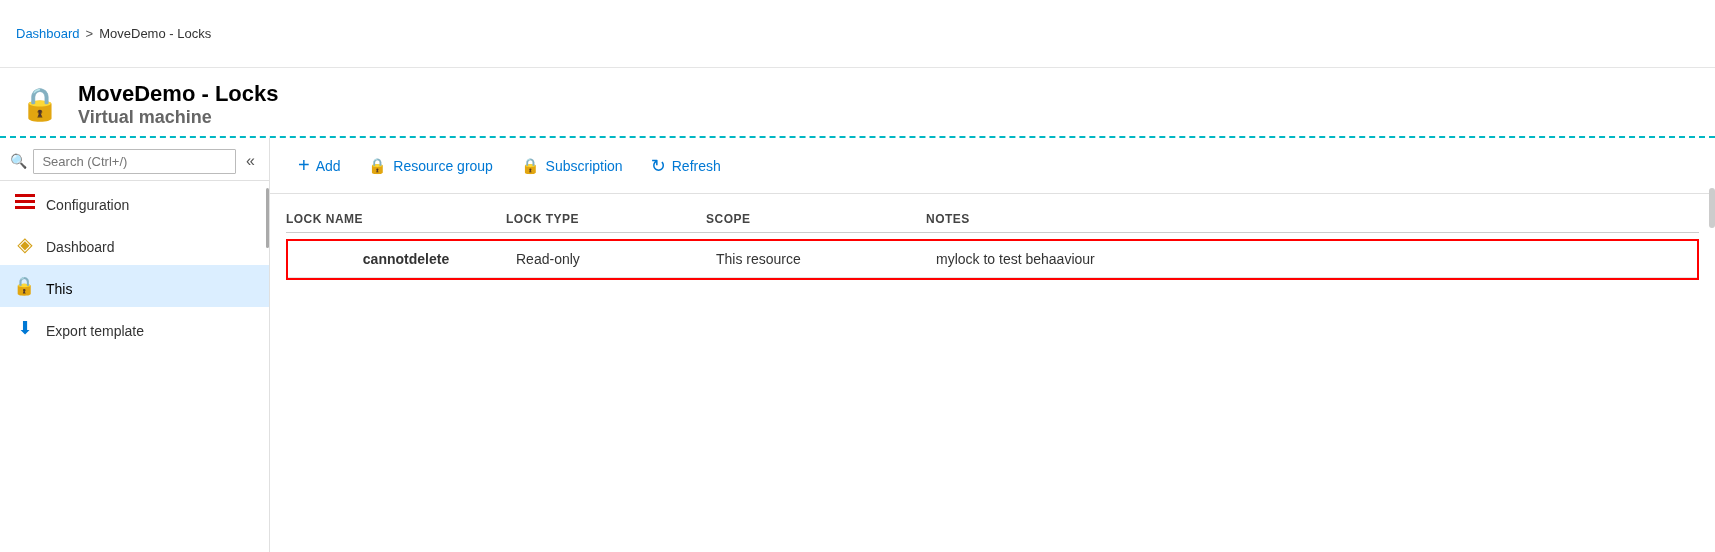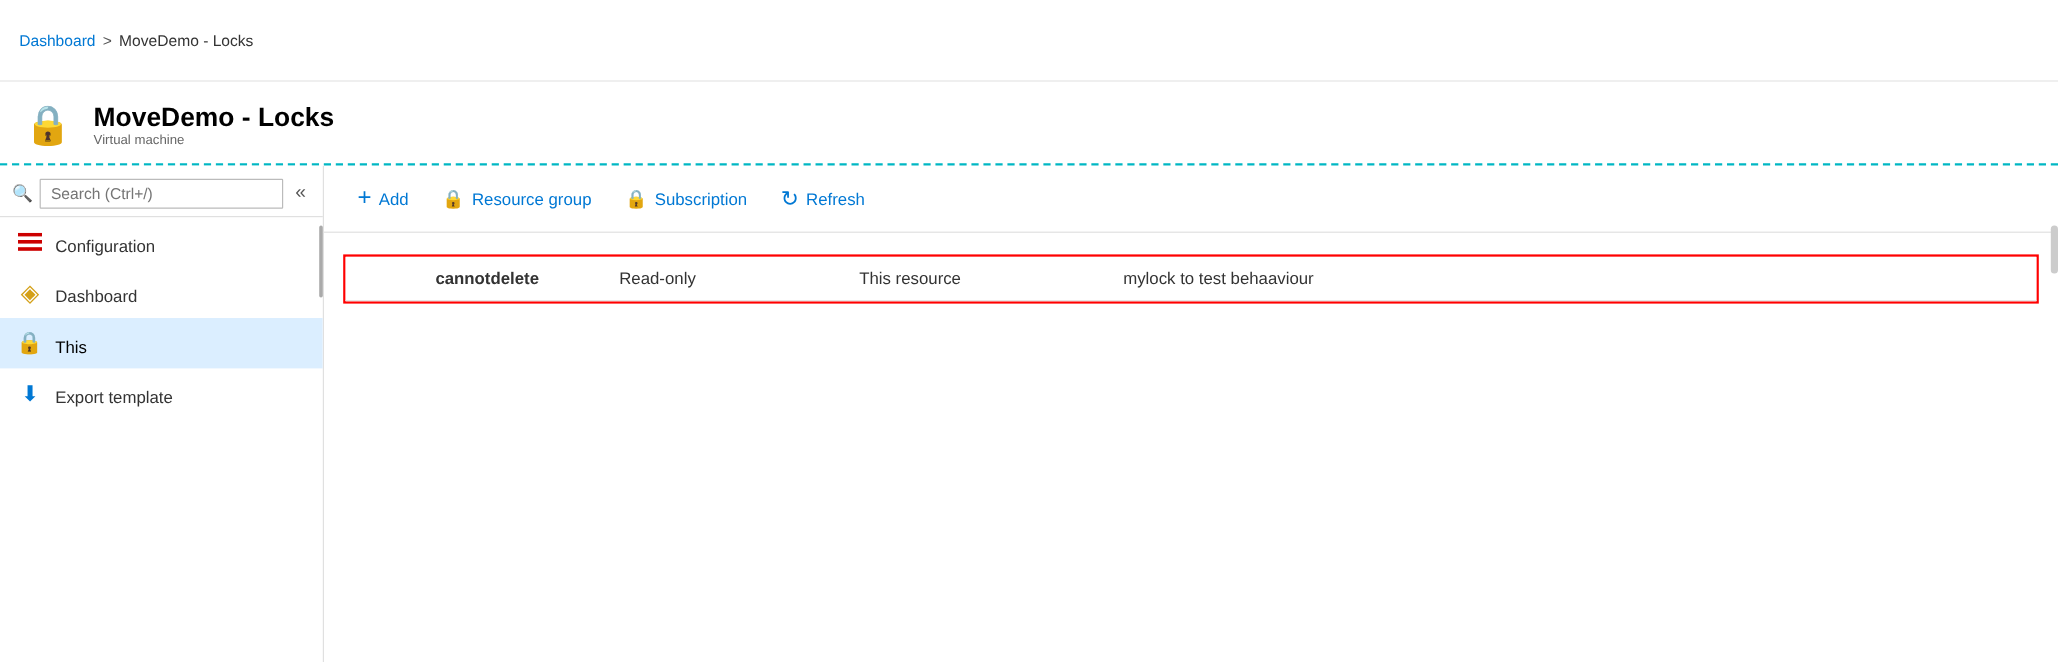--- a/index.html
+++ b/index.html
@@ -34,22 +34,23 @@
       justify-content: center;
       font-size: 32px;
       color: #000;
     }
     .header-text .title {
       font-size: 22px;
       font-weight: 600;
       color: #000;
     }
     .header-text .subtitle {
-      font-size: 11px;
+      font-size: 18px;
       color: #666;
+      font-weight: bold;
     }
 
     
     .main-layout {
       display: flex;
       height: calc(552px - 90px);
       overflow: hidden;
     }
 
     
@@ -273,20 +274,26 @@
         <span class="toolbar-icon" style="font-size:15px;">🔒</span>
         <span>Subscription</span>
       </button>
       <button class="toolbar-btn">
         <span class="toolbar-icon" style="font-size:18px;">↻</span>
         <span>Refresh</span>
       </button>
     </div>
 
     <div class="table-area">
+      <div class="table-header">
+        <div class="table-header-cell">LOCK NAME</div>
+        <div class="table-header-cell">LOCK TYPE</div>
+        <div class="table-header-cell">SCOPE</div>
+        <div class="table-header-cell">NOTES</div>
+      </div>
 
       <div class="table-row-wrapper">
         <div class="table-row">
           <div class="table-cell bold">cannotdelete</div>
           <div class="table-cell">Read-only</div>
           <div class="table-cell">This resource</div>
           <div class="table-cell">mylock to test behaaviour</div>
         </div>
       </div>
     </div>

